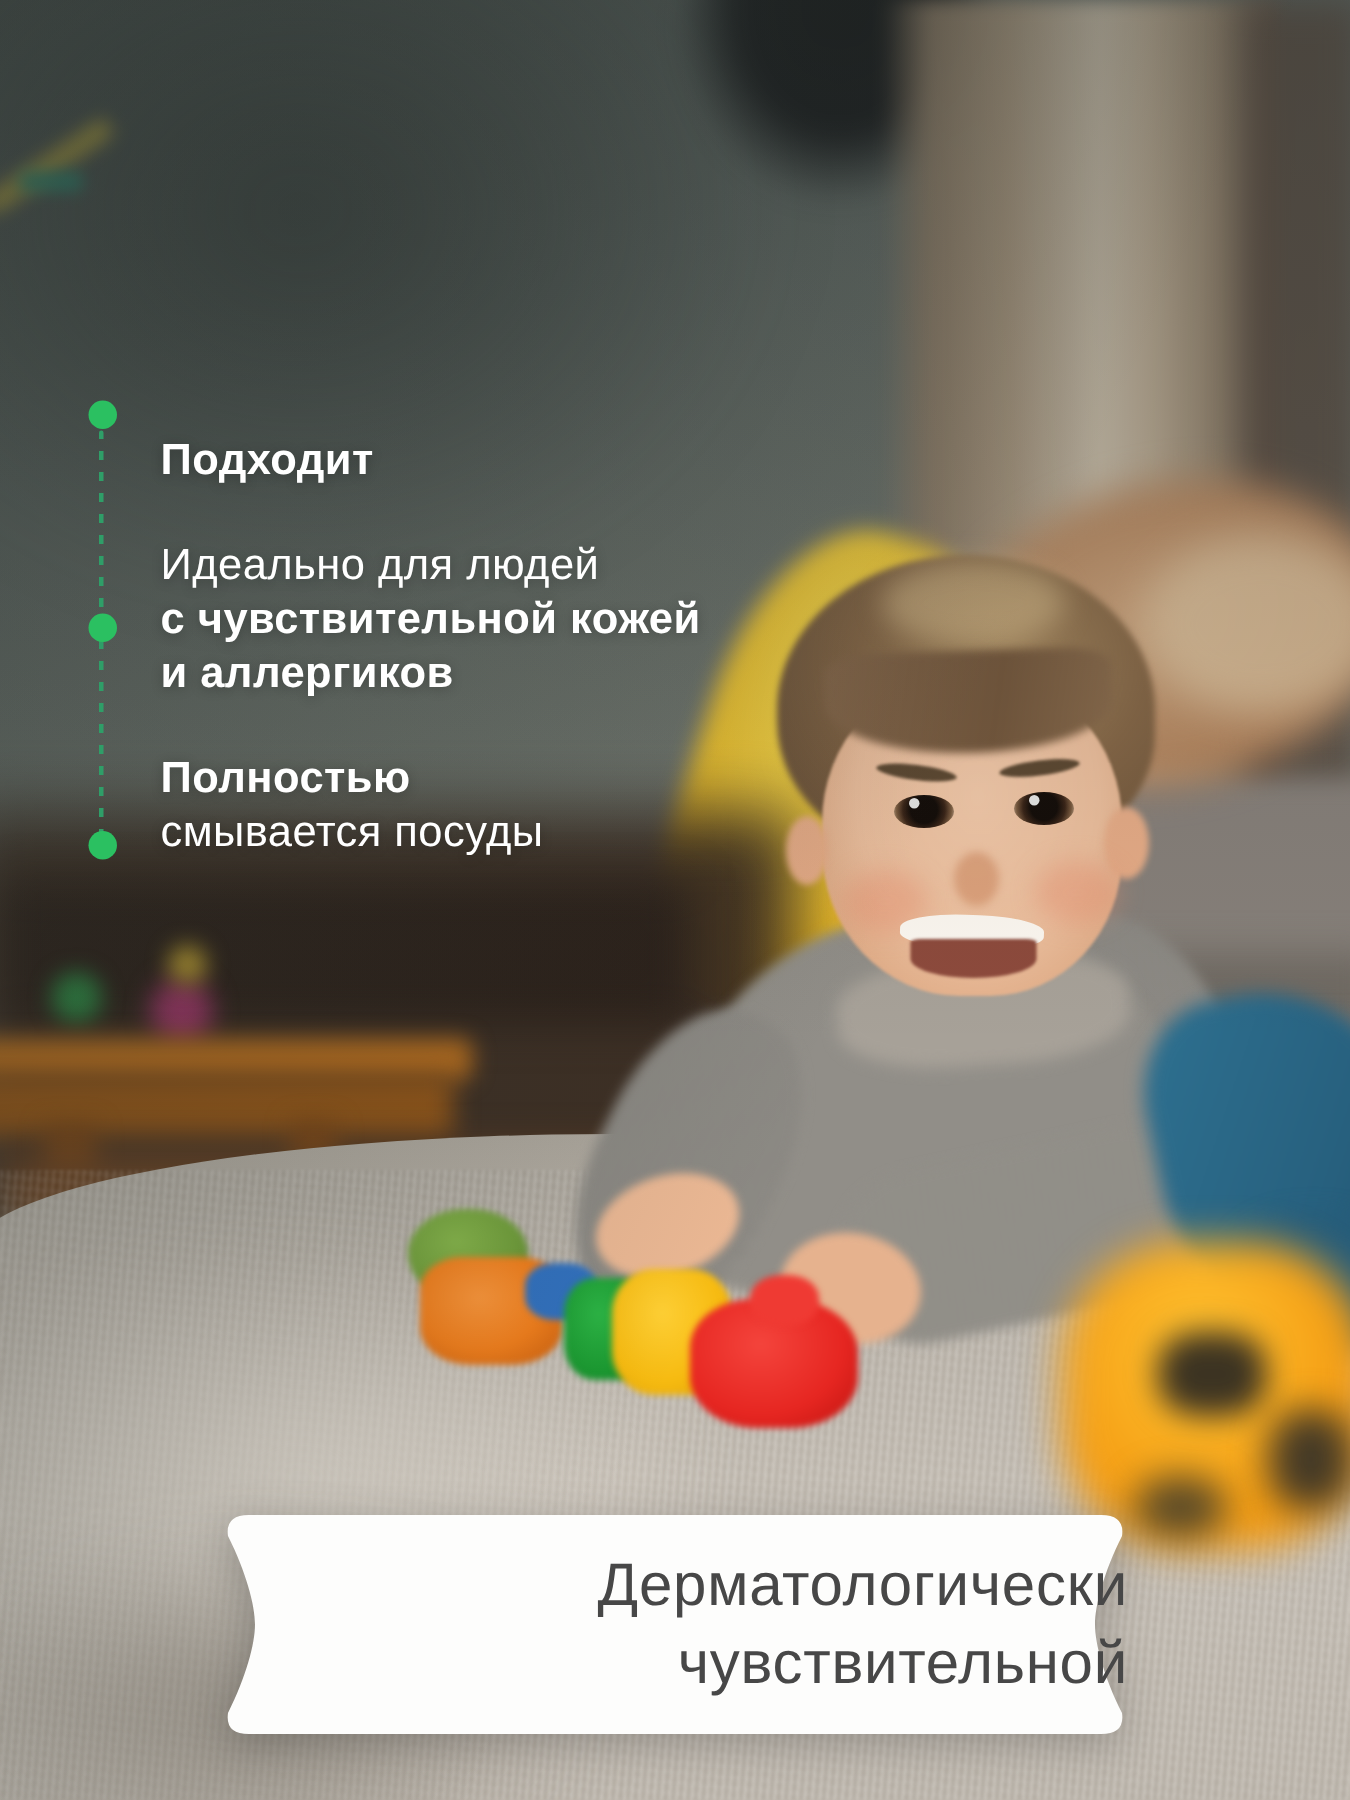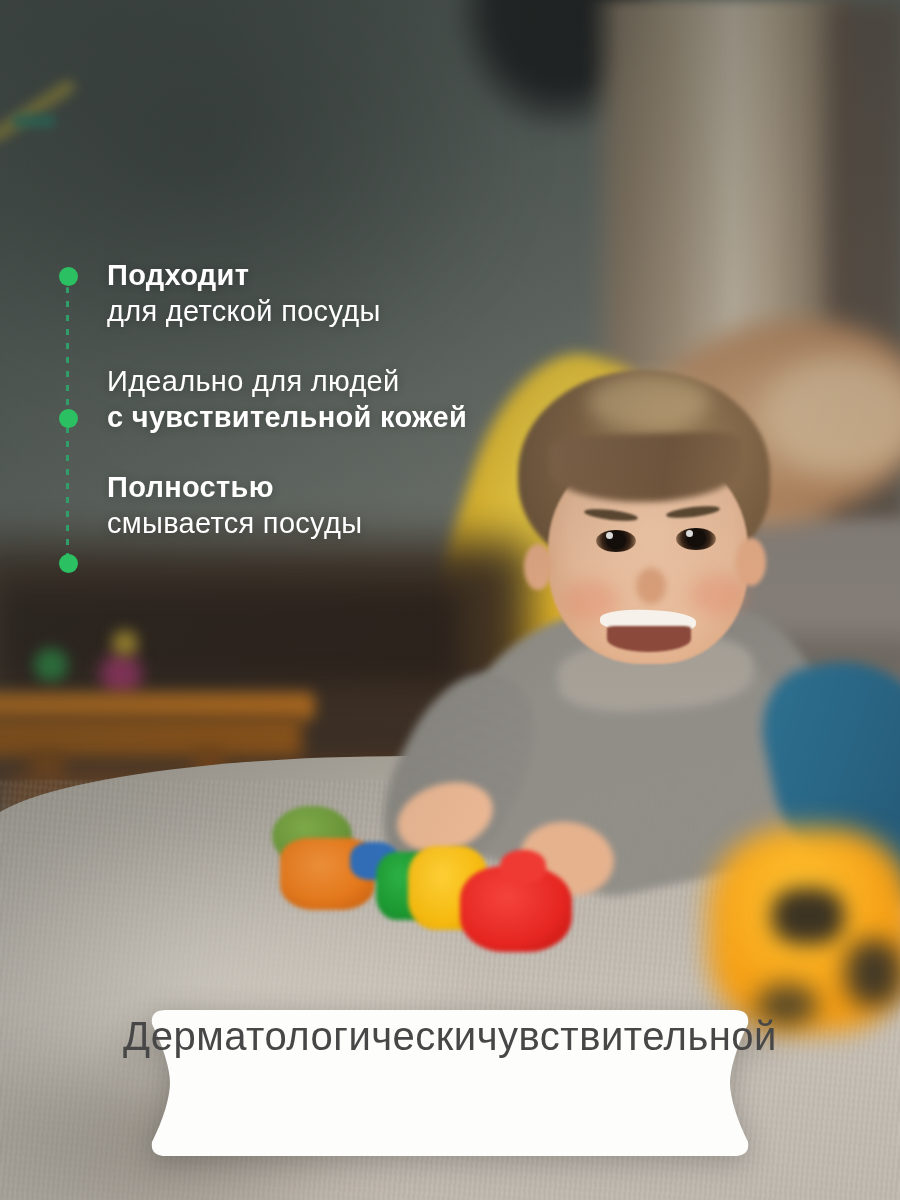--- a/index.html
+++ b/index.html
@@ -18,41 +18,41 @@
       linear-gradient(115deg, rgba(42,50,47,.38) 0%, rgba(42,50,47,.16) 36%, rgba(42,50,47,0) 60%);
   }
   
   .title{
     position:absolute;left:54px;top:106px;width:800px;
     color:#fff;font-size:88px;font-weight:700;line-height:1;letter-spacing:0px;
     text-shadow:0 2px 14px rgba(0,0,0,.18);
     white-space:nowrap;
   }
   .bullets{position:absolute;left:107px;top:257px;color:#fff;}
-  .bullet-item{margin-bottom:34px;}
+  .bullet-item{margin-bottom:34px;margin-top:32px;}
   .bullet-line{font-size:29px;line-height:36px;letter-spacing:.3px;
     text-shadow:0 1px 8px rgba(0,0,0,.25);}
   .bold{font-weight:700;}
   .dot{
     position:absolute;left:59px;width:19px;height:19px;border-radius:50%;
     background:var(--accent-green,#2bc061);
   }
   .dashline{
     position:absolute;left:66px;top:287px;width:3px;height:270px;
     background:repeating-linear-gradient(180deg,
       var(--dash-green,#2f9e68) 0 6px, transparent 6px 14px);
     border-radius:2px;
   }
   
   .badge{position:absolute;left:148px;top:1010px;width:604px;height:146px;
     filter:drop-shadow(0 6px 14px rgba(0,0,0,.22));}
   .badge svg{position:absolute;inset:0;}
   .badge-text{
-    position:absolute;inset:0;display:flex;flex-direction:row;
-    align-items:flex-start;justify-content:center;
+    position:absolute;inset:0;display:flex;flex-direction:column;
+    align-items:flex-end;justify-content:center;
     color:var(--badge-text,#474747);
     font-size:40px;line-height:52px;font-weight:500;letter-spacing:.5px;
     text-align:center;
   }
 </style>
 </head>
 <body>
 
 <div class="stage">
 
@@ -204,25 +204,25 @@
 
 
   <div class="dashline"></div>
   <div class="dot" style="top:267px;"></div>
   <div class="dot" style="top:409px;"></div>
   <div class="dot" style="top:554px;"></div>
 
   <div class="bullets">
     <div class="bullet-item">
       <div class="bullet-line bold">Подходит</div>
-      <div class="bullet-line">для детской посуды</div>
     </div>
     <div class="bullet-item">
       <div class="bullet-line">Идеально для людей</div>
       <div class="bullet-line bold">с чувствительной кожей</div>
+      <div class="bullet-line bold">и аллергиков</div>
     </div>
     <div class="bullet-item">
       <div class="bullet-line bold">Полностью</div>
       <div class="bullet-line">смывается посуды</div>
     </div>
   </div>
 
   <div class="badge">
     <svg viewBox="0 0 604 146" width="604" height="146" aria-hidden="true">
       <path fill="#fdfdfc" d="

